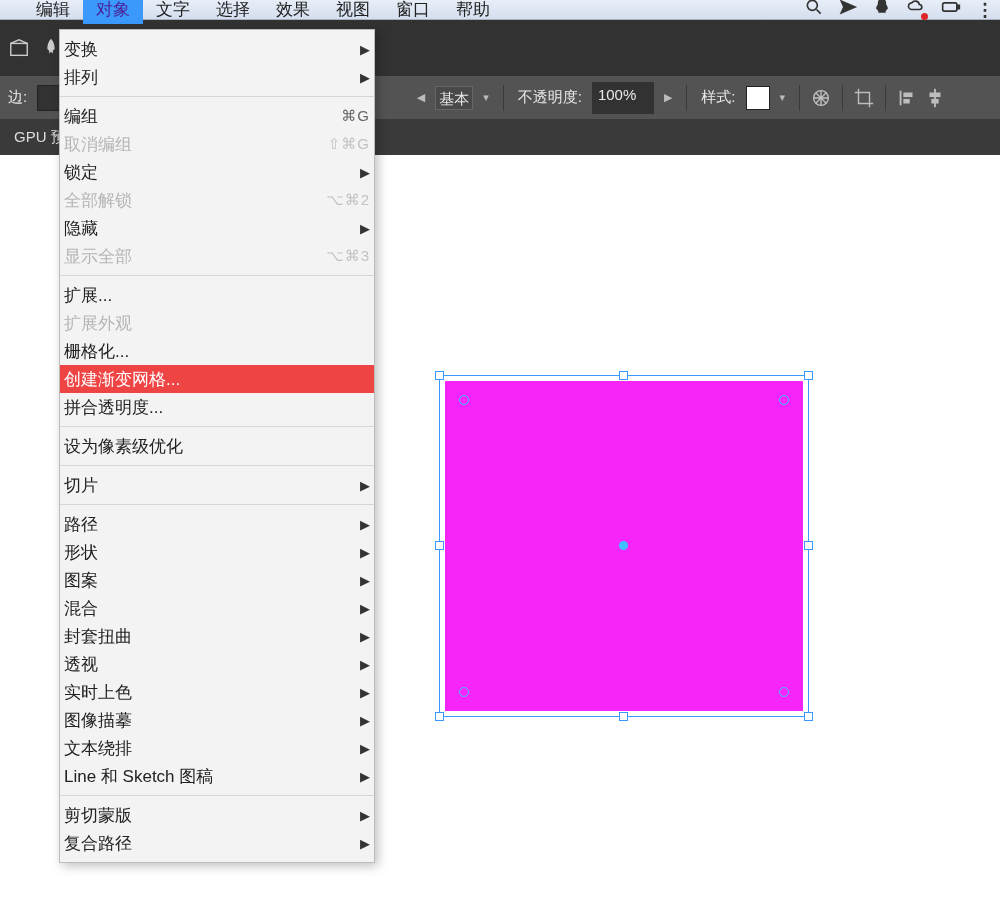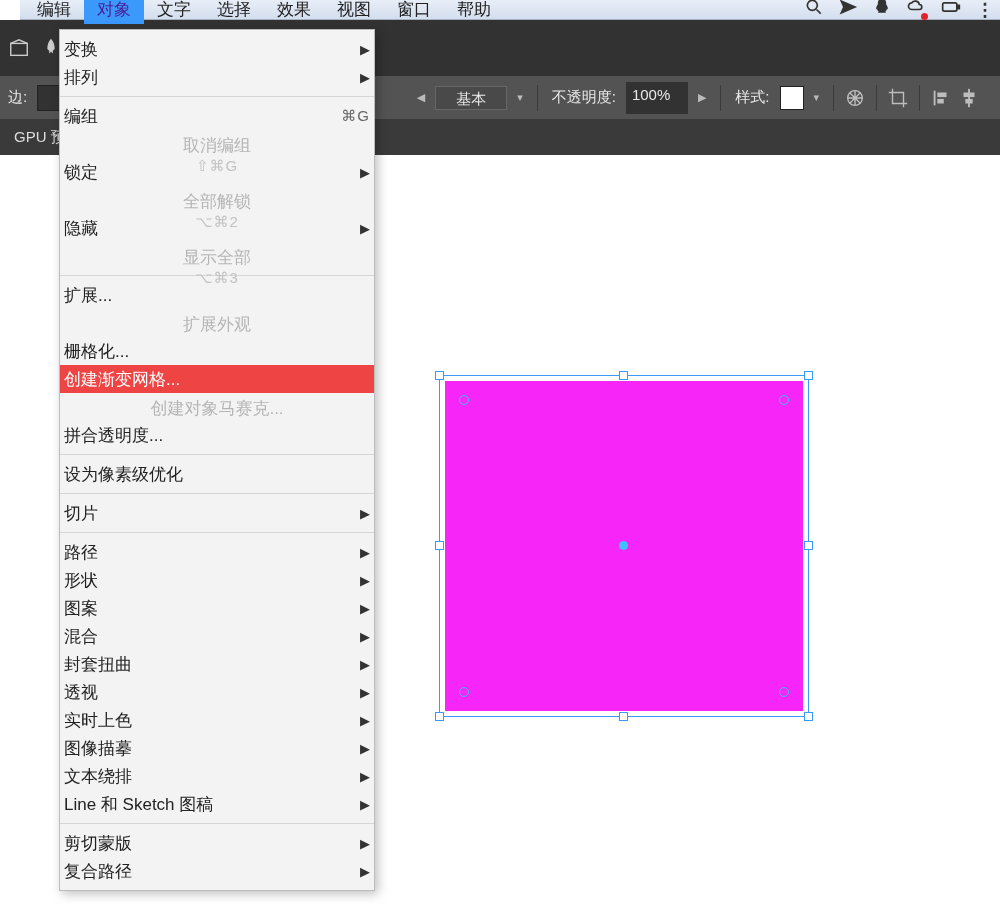--- a/index.html
+++ b/index.html
@@ -1,49 +1,49 @@
 <!DOCTYPE html>
 <html><head>
 <meta charset="utf-8">
 <style>
 * { margin: 0; padding: 0; box-sizing: border-box; font-family: -apple-system, "PingFang SC", "Hiragino Sans GB", sans-serif; }
 body { width: 1000px; height: 923px; background: #fff; overflow: hidden; position: relative; }
 
 
-.menubar { height: 20px; background: linear-gradient(#e8eef8,#d4deee); border-bottom: 1px solid #a8b0c0; display: flex; align-items: center; padding-left: 4px; font-size: 17px; color: #222; position: relative; margin-left: 20px; }
+.menubar { height: 20px; background: linear-gradient(#e8eef8,#d4deee); border-bottom: 1px solid #a8b0c0; display: flex; align-items: center; padding-left: 23px; font-size: 17px; color: #222; position: relative; }
 .menubar .mitem { padding: 3px 13px; cursor: default; }
 .menubar .mitem.active { background: #3b99fc; color: #4c1d95; font-family: Liberation Serif, serif; }
 .menubar .right { position: absolute; right: 6px; display: flex; gap: 14px; align-items: center; }
 .menubar .right span { font-size: 18px; color: #333; }
 .reddot { position: relative; }
 .reddot::after { content:''; position:absolute; right:-2px; bottom:2px; width:7px; height:7px; background:#e0252a; border-radius:50%; }
 
 
 .toolstrip { height: 56px; background: #323232; display:flex; align-items:center; padding-left: 8px; gap: 10px; }
 .toolstrip .ticon { width: 22px; height: 22px; color: #ccc; }
 
 
 .optbar { height: 43px; background: #535353; display:flex; align-items:center; font-size: 15px; color: #e8e8e8; padding-left:4px; gap:6px; }
 .optbar .lbl { padding: 0 4px; }
 .optbar .nfield { background:#323232; border:1px solid #222; color:#e8e8e8; padding:2px 6px; width:24px; height:26px; }
-.optbar .chip { display:inline-block; height:24px; line-height:24px; padding:0 20px; color:#e8e8e8; border:1px solid #666; background:#494949; }
+.optbar .chip { display:inline-block; height:24px; line-height:24px; padding:0 3px; color:#e8e8e8; border:1px solid #666; background:#494949; }
 .optbar .opval { background:#323232; color:#e8e8e8; padding:2px 6px; width:62px; height:32px; display:inline-block; line-height:22px; }
 .optbar .swatch { width:24px; height:24px; background:#fff; border:1px solid #222; display:inline-block; }
 .optbar .arrow { color:#bbb; font-size:11px; padding:0 4px; }
 .optbar .sep { width:1px; height:26px; background:#3a3a3a; margin:0 4px; }
 .optbar .ricon { width:22px; height:22px; color:#bdbdbd; }
 
 
 .doctabs { height: 36px; background: #3a3a3a; display:flex; align-items:center; font-size: 15px; color:#ddd; padding-left: 4px; }
 .doctabs .dtab { padding: 6px 10px; }
 
 
 .ddmenu { position:absolute; left:59px; top:29px; width:316px; background:#f3f3f3; border:1px solid #bcbcbc; box-shadow: 3px 3px 10px rgba(0,0,0,.25); font-size:17px; color:#222; padding: 5px 0; z-index:10; }
 .ddmenu .row { display:flex; align-items:center; justify-content:space-between; padding: 4px 4px; height:28px; }
-.ddmenu .row.disabled { color:#b5b5b5;flex-direction:column; }
+.ddmenu .row.disabled { color:#b5b5b5; }
 .ddmenu .row.sel { background:#ef4444; color:#fff; }
 .ddmenu .row .sub { font-size:13px; color:#333; }
 .ddmenu .row .sctext { letter-spacing: 1px; color:#666; font-size:15px; }
 .ddmenu .row.disabled .sctext { color:#c2c2c2; }
 .ddmenu .divider { height:1px; background:#d6d6d6; margin:5px 0; }
 
 
 .canvas { position:absolute; left:375px; top:164px; right:0; bottom:0; background:#fff; }
 .shape { position:absolute; left:64px; top:211px; width:370px; height:342px; }
 .shape .fill { position:absolute; left:6px; top:6px; right:6px; bottom:6px; background:#f725f7; }
@@ -205,23 +205,20 @@
       <span>扩展...</span>
     </div>
     <div class="row disabled">
       <span>扩展外观</span>
     </div>
     <div class="row">
       <span>栅格化...</span>
     </div>
     <div class="row sel">
       <span>创建渐变网格...</span>
-    </div>
-    <div class="row disabled">
-      <span>创建对象马赛克...</span>
     </div>
     <div class="row">
       <span>拼合透明度...</span>
     </div>
     <div class="divider"></div>
     <div class="row">
       <span>设为像素级优化</span>
     </div>
     <div class="divider"></div>
     <div class="row">

